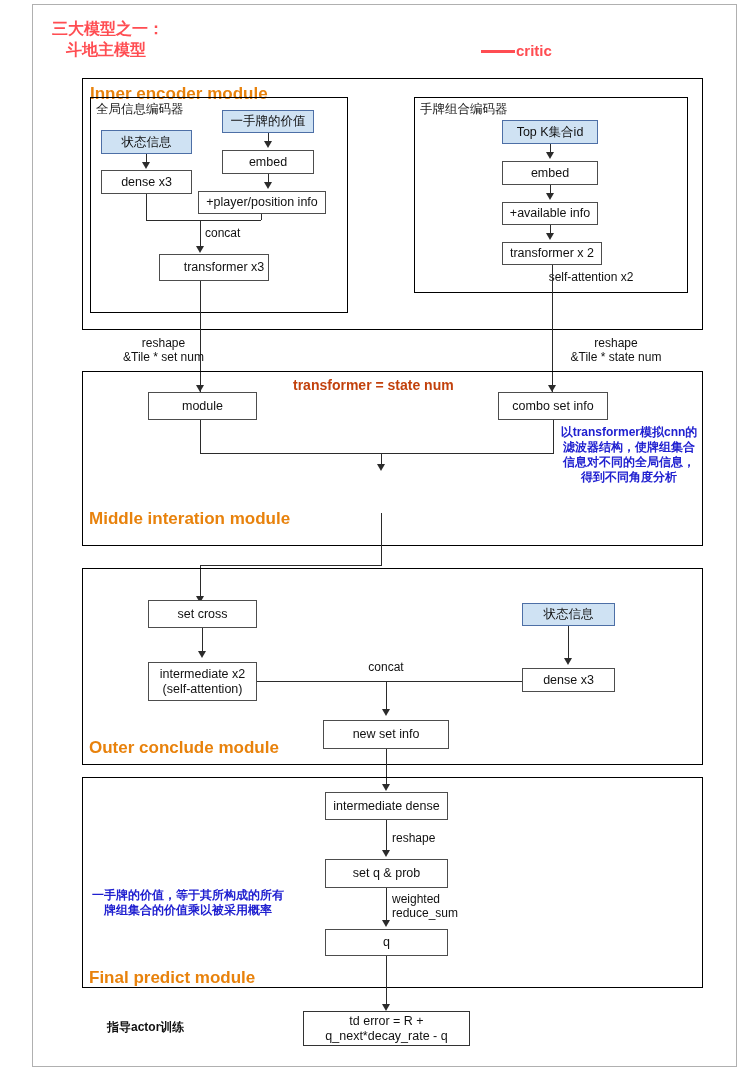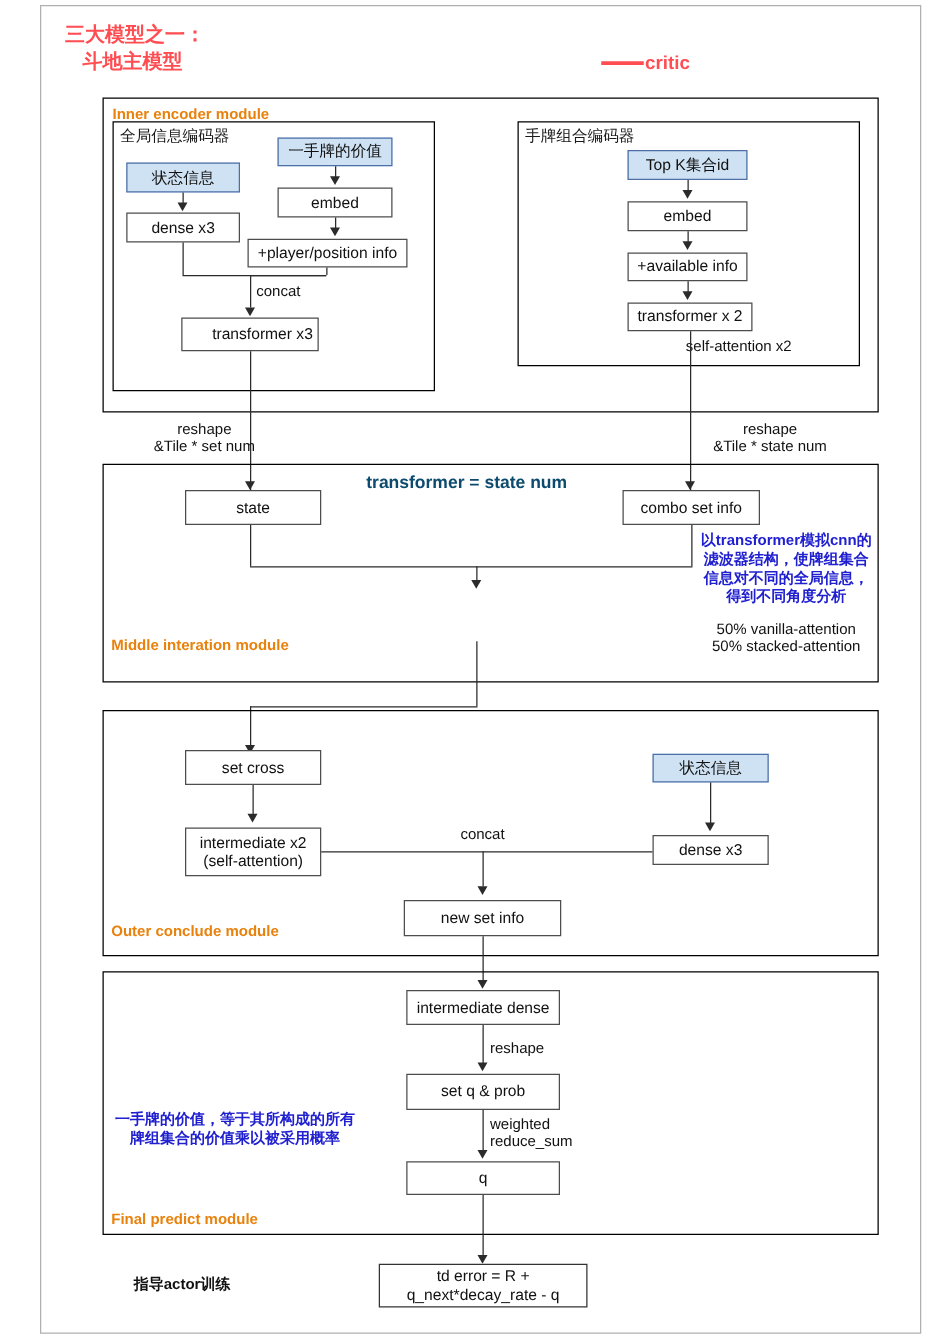--- a/index.html
+++ b/index.html
@@ -52,21 +52,21 @@
     background: transparent;
   }
   .subframe {
     position: absolute;
     border: 1px solid #000000;
   }
   .module-label {
     position: absolute;
     color: #e8820c;
     font-weight: bold;
-    font-size: 12px;
+    font-size: 17px;
     white-space: nowrap;
   }
   .frame-caption {
     position: absolute;
     color: #1a1a1a;
     font-size: 12.5px;
     white-space: nowrap;
   }
 
   
@@ -112,21 +112,21 @@
     position: absolute;
     color: #2020d0;
     font-weight: bold;
     font-size: 12px;
     line-height: 15px;
     text-align: center;
     white-space: pre-line;
   }
   .note-blue-title {
     position: absolute;
-    color: #0c4a6e;
+    color: #c2410c;
     font-weight: bold;
     font-size: 14px;
     white-space: nowrap;
   }
 </style>
 </head>
 <body>
 
 <div id="page">
 
@@ -144,21 +144,21 @@
 
   <div class="subframe" style="left:414px; top:97px; width:274px; height:196px;"></div>
   <div class="frame-caption" style="left:420px; top:101px;">手牌组合编码器</div>
 
   <div class="node blue" style="left:101px; top:130px; width:91px; height:24px;">状态信息</div>
   <div class="node" style="left:101px; top:170px; width:91px; height:24px;">dense x3</div>
 
   <div class="node blue" style="left:222px; top:110px; width:92px; height:23px;">一手牌的价值</div>
   <div class="node" style="left:222px; top:150px; width:92px; height:24px;">embed</div>
   <div class="node" style="left:198px; top:191px; width:128px; height:23px;">+player/position info</div>
-  <div class="node" style="left:145px; top:254px; width:110px; height:27px;padding-left:20px;">transformer x3</div>
+  <div class="node" style="left:159px; top:254px; width:110px; height:27px;padding-left:20px;">transformer x3</div>
 
   <div class="vline" style="left:146px; top:154px; height:9px;"></div>
   <div class="arrow-down" style="left:142px; top:162px;"></div>
 
   <div class="vline" style="left:268px; top:133px; height:9px;"></div>
   <div class="arrow-down" style="left:264px; top:141px;"></div>
 
   <div class="vline" style="left:268px; top:174px; height:9px;"></div>
   <div class="arrow-down" style="left:264px; top:182px;"></div>
 
@@ -195,36 +195,34 @@
 
   <div class="vline" style="left:552px; top:265px; height:130px;"></div>
   <div class="arrow-down" style="left:548px; top:385px;"></div>
   <div class="note" style="left:552px; top:336px; width:128px;">reshape
 &amp;Tile * state num</div>
 
   <div class="module" style="left:82px; top:371px; width:621px; height:175px;"></div>
   <div class="module-label" style="left:89px; top:509px;">Middle interation module</div>
   <div class="note-blue-title" style="left:293px; top:377px;">transformer =  state num</div>
 
-  <div class="node" style="left:148px; top:392px; width:109px; height:28px;">state</div>
+  <div class="node" style="left:148px; top:392px; width:109px; height:28px;">module</div>
   <div class="node" style="left:498px; top:392px; width:110px; height:28px;">combo set info</div>
 
   <div class="vline" style="left:200px; top:420px; height:33px;"></div>
   <div class="vline" style="left:553px; top:420px; height:33px;"></div>
   <div class="hline" style="left:200px; top:453px; width:354px;"></div>
   <div class="vline" style="left:381px; top:453px; height:12px;"></div>
   <div class="arrow-down" style="left:377px; top:464px;"></div>
 
 
   <div class="note-blue" style="left:556px; top:425px; width:146px;">以transformer模拟cnn的
 滤波器结构，使牌组集合
 信息对不同的全局信息，
 得到不同角度分析</div>
-  <div class="note" style="left:550px; top:496px; width:158px;">50% vanilla-attention
-50% stacked-attention</div>
 
   <div class="vline" style="left:381px; top:513px; height:52px;"></div>
   <div class="hline" style="left:200px; top:565px; width:182px;"></div>
   <div class="vline" style="left:200px; top:565px; height:33px;"></div>
   <div class="arrow-down" style="left:196px; top:596px;"></div>
 
   <div class="module" style="left:82px; top:568px; width:621px; height:197px;"></div>
   <div class="module-label" style="left:89px; top:738px;">Outer conclude module</div>
 
   <div class="node" style="left:148px; top:600px; width:109px; height:28px;">set cross</div>

